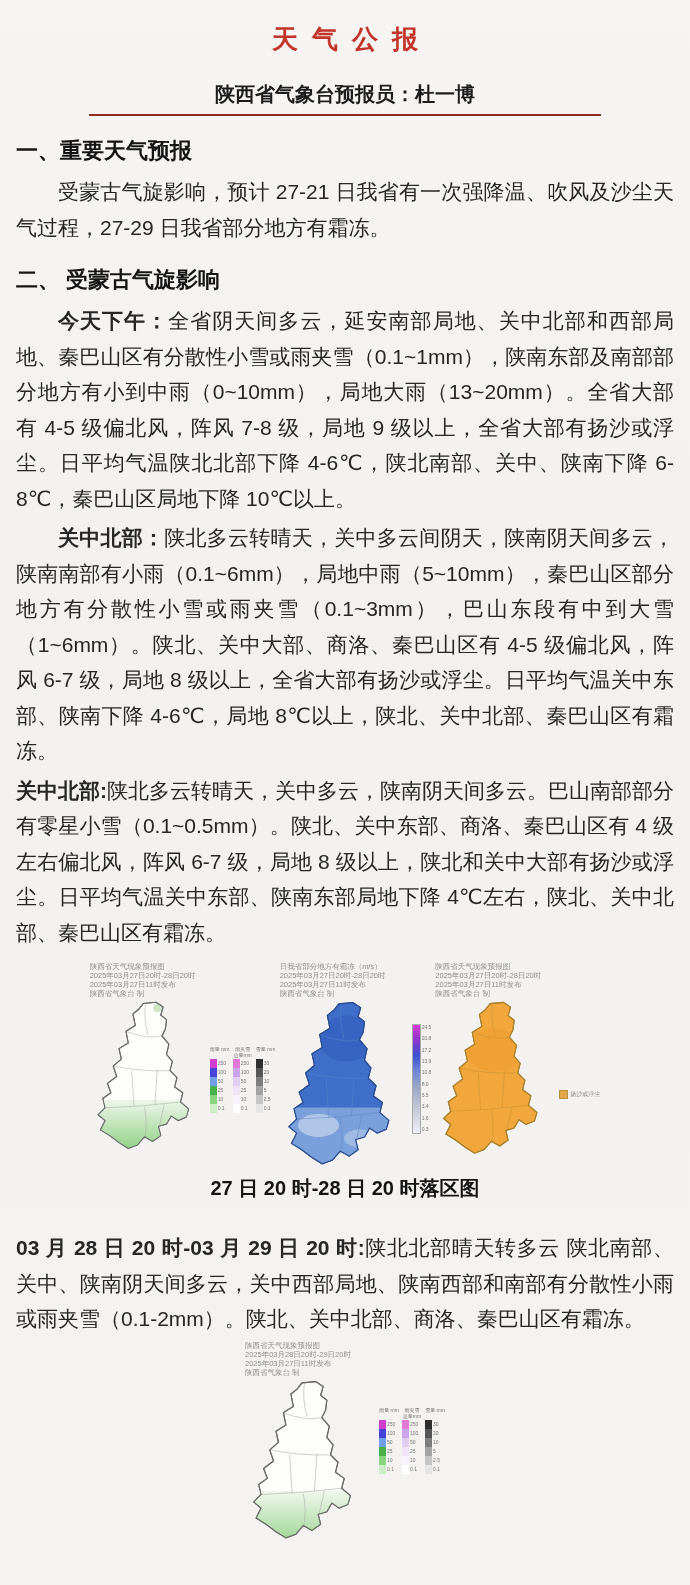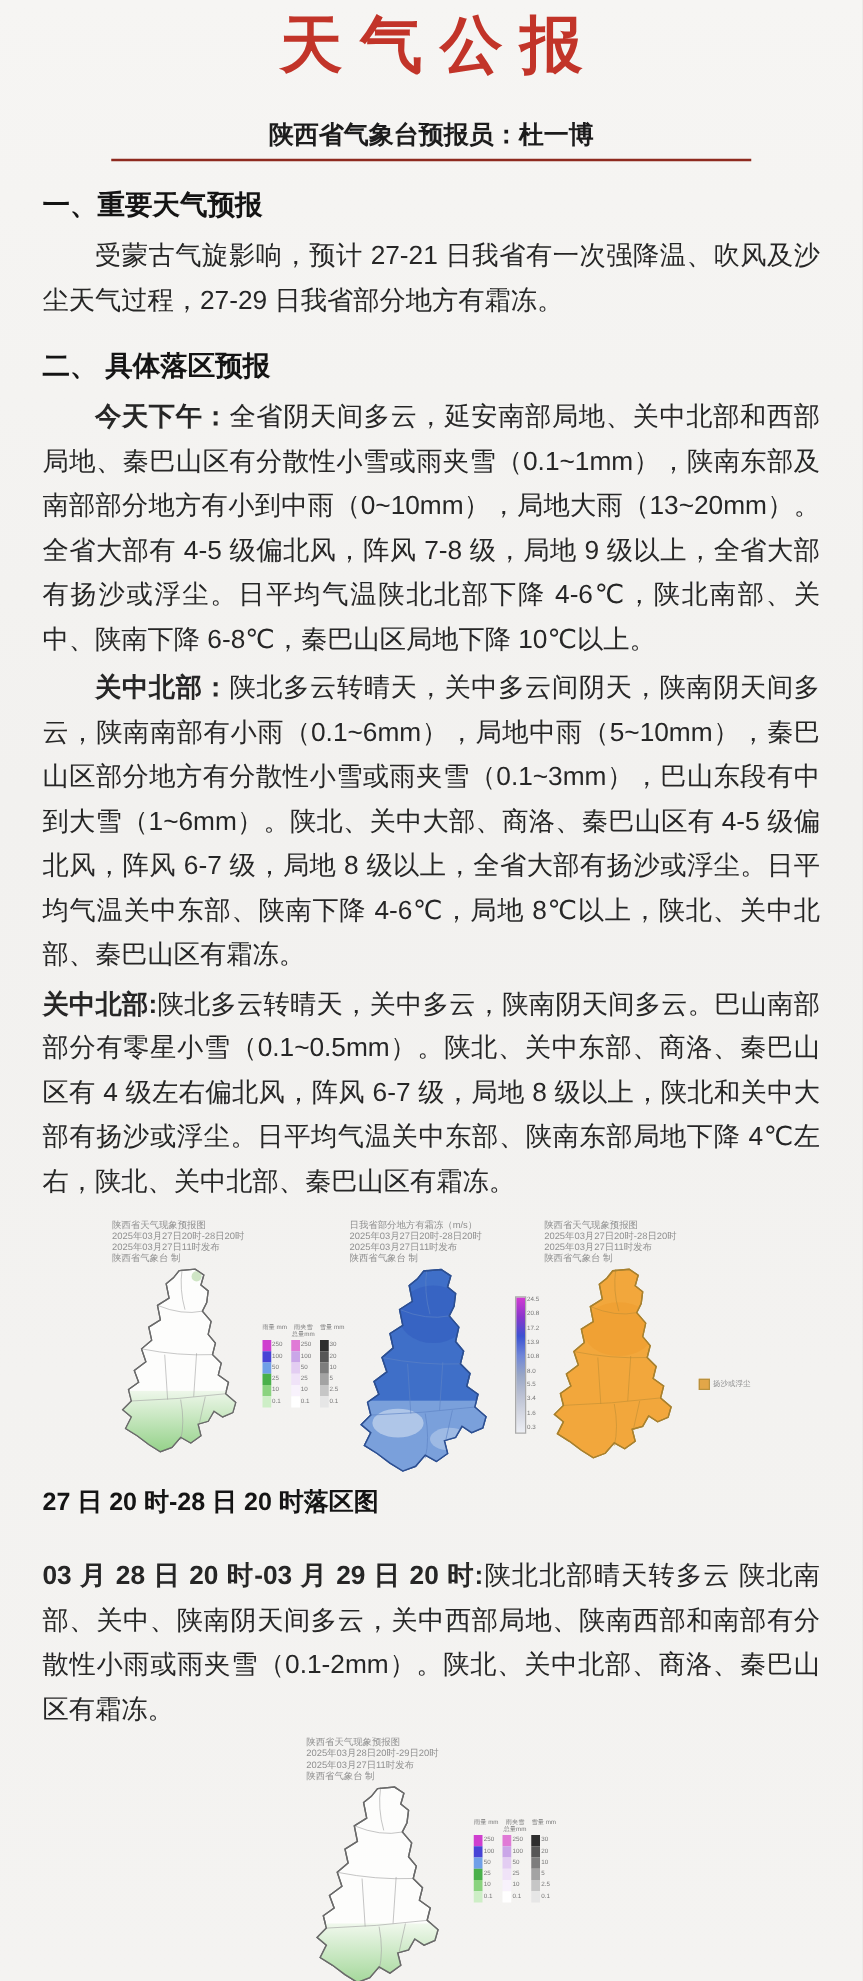--- a/index.html
+++ b/index.html
@@ -2,40 +2,40 @@
 <html><head>
 <meta charset="utf-8">
 <style>
   html,body{margin:0;padding:0;background:#e9e8e6;}
   .page{
     position:relative;width:690px;height:1585px;margin:0 auto;
     background:linear-gradient(180deg,#f6f5f3 0%,#f2f1ef 40%,#f4f3f1 100%);
     font-family:"Liberation Sans","DejaVu Sans",sans-serif;color:#222;overflow:hidden;
   }
   .title{
-    margin:0;padding-top:3px;text-align:center;
-    font-size:50px;font-weight:bold;color:#c23429;
+    margin:0;padding-top:22px;text-align:center;
+    font-size:26px;font-weight:bold;color:#c23429;
     letter-spacing:14px;text-indent:14px;
   }
   .hdr{
     width:512px;margin:24px auto 0;display:flex;justify-content:center;
     font-size:20px;font-weight:bold;color:#1c1c1c;white-space:nowrap;
     padding-bottom:6px;border-bottom:2px solid #8e2a1f;
   }
-  .content{padding:0 34px;}
+  .content{padding:0 16px;}
   h2.sec{font-size:22px;font-weight:bold;margin:20px 0 8px;color:#141414;}
   .para{font-size:21px;line-height:35.5px;text-align:justify;margin:0 0 4px;color:#262626;}
   .para.indent{text-indent:2em;}
   .lead{font-weight:bold;}
   
   .maps-row{display:flex;justify-content:center;align-items:flex-start;margin-top:12px;gap:4px;}
   .mapfig{margin:0;text-align:left;}
   .map-head{font-size:7.5px;line-height:9px;color:#8f8f8f;}
   .map-svg{display:block;margin:2px auto 0;}
-  .figcap{font-weight:bold;font-size:20px;color:#141414;}
+  .figcap{text-align:center;font-weight:bold;font-size:20px;color:#141414;}
   .figcap.c1{margin:6px 0 28px;}
   
   .legend-mini{display:flex;gap:3px;}
   .legend-mini.in-row{margin-top:84px;}
   .legend-mini.in-map4{margin-top:66px;}
   .lcol .lhead{font-size:5px;line-height:6px;height:13px;color:#777;text-align:center;width:20px;overflow:hidden;}
   .lbody{display:flex;gap:1px;}
   .sws{display:flex;flex-direction:column;}
   .sws .sw{width:7px;height:9px;}
   .tks{display:flex;flex-direction:column;font-size:5px;color:#777;}
@@ -77,21 +77,21 @@
     <span>预报员：杜一博</span>
   </div>
 
   <div class="content">
 
     <h2 class="sec">一、重要天气预报</h2>
     <p class="para indent">
       <span>受蒙古气旋影响，预计 27-21 日我省有一次强降温、吹风及沙尘天气过程，27-29 日我省部分地方有霜冻。</span>
     </p>
 
-    <h2 class="sec">二、 具体落区预报</h2>
+    <h2 class="sec">二、 受蒙古气旋影响</h2>
     <p class="para indent">
       <span class="lead">今天下午：</span><span>全省阴天间多云，延安南部局地、关中北部和西部局地、秦巴山区有分散性小雪或雨夹雪（0.1~1mm），陕南东部及南部部分地方有小到中雨（0~10mm），局地大雨（13~20mm）。全省大部有 4-5 级偏北风，阵风 7-8 级，局地 9 级以上，全省大部有扬沙或浮尘。日平均气温陕北北部下降 4-6℃，陕北南部、关中、陕南下降 6-8℃，秦巴山区局地下降 10℃以上。</span>
     </p>
     <p class="para indent">
       <span class="lead">关中北部：</span><span>陕北多云转晴天，关中多云间阴天，陕南阴天间多云，陕南南部有小雨（0.1~6mm），局地中雨（5~10mm），秦巴山区部分地方有分散性小雪或雨夹雪（0.1~3mm），巴山东段有中到大雪（1~6mm）。陕北、关中大部、商洛、秦巴山区有 4-5 级偏北风，阵风 6-7 级，局地 8 级以上，全省大部有扬沙或浮尘。日平均气温关中东部、陕南下降 4-6℃，局地 8℃以上，陕北、关中北部、秦巴山区有霜冻。</span>
     </p>
     <p class="para">
       <span class="lead">关中北部:</span><span>陕北多云转晴天，关中多云，陕南阴天间多云。巴山南部部分有零星小雪（0.1~0.5mm）。陕北、关中东部、商洛、秦巴山区有 4 级左右偏北风，阵风 6-7 级，局地 8 级以上，陕北和关中大部有扬沙或浮尘。日平均气温关中东部、陕南东部局地下降 4℃左右，陕北、关中北部、秦巴山区有霜冻。</span>
     </p>
 

